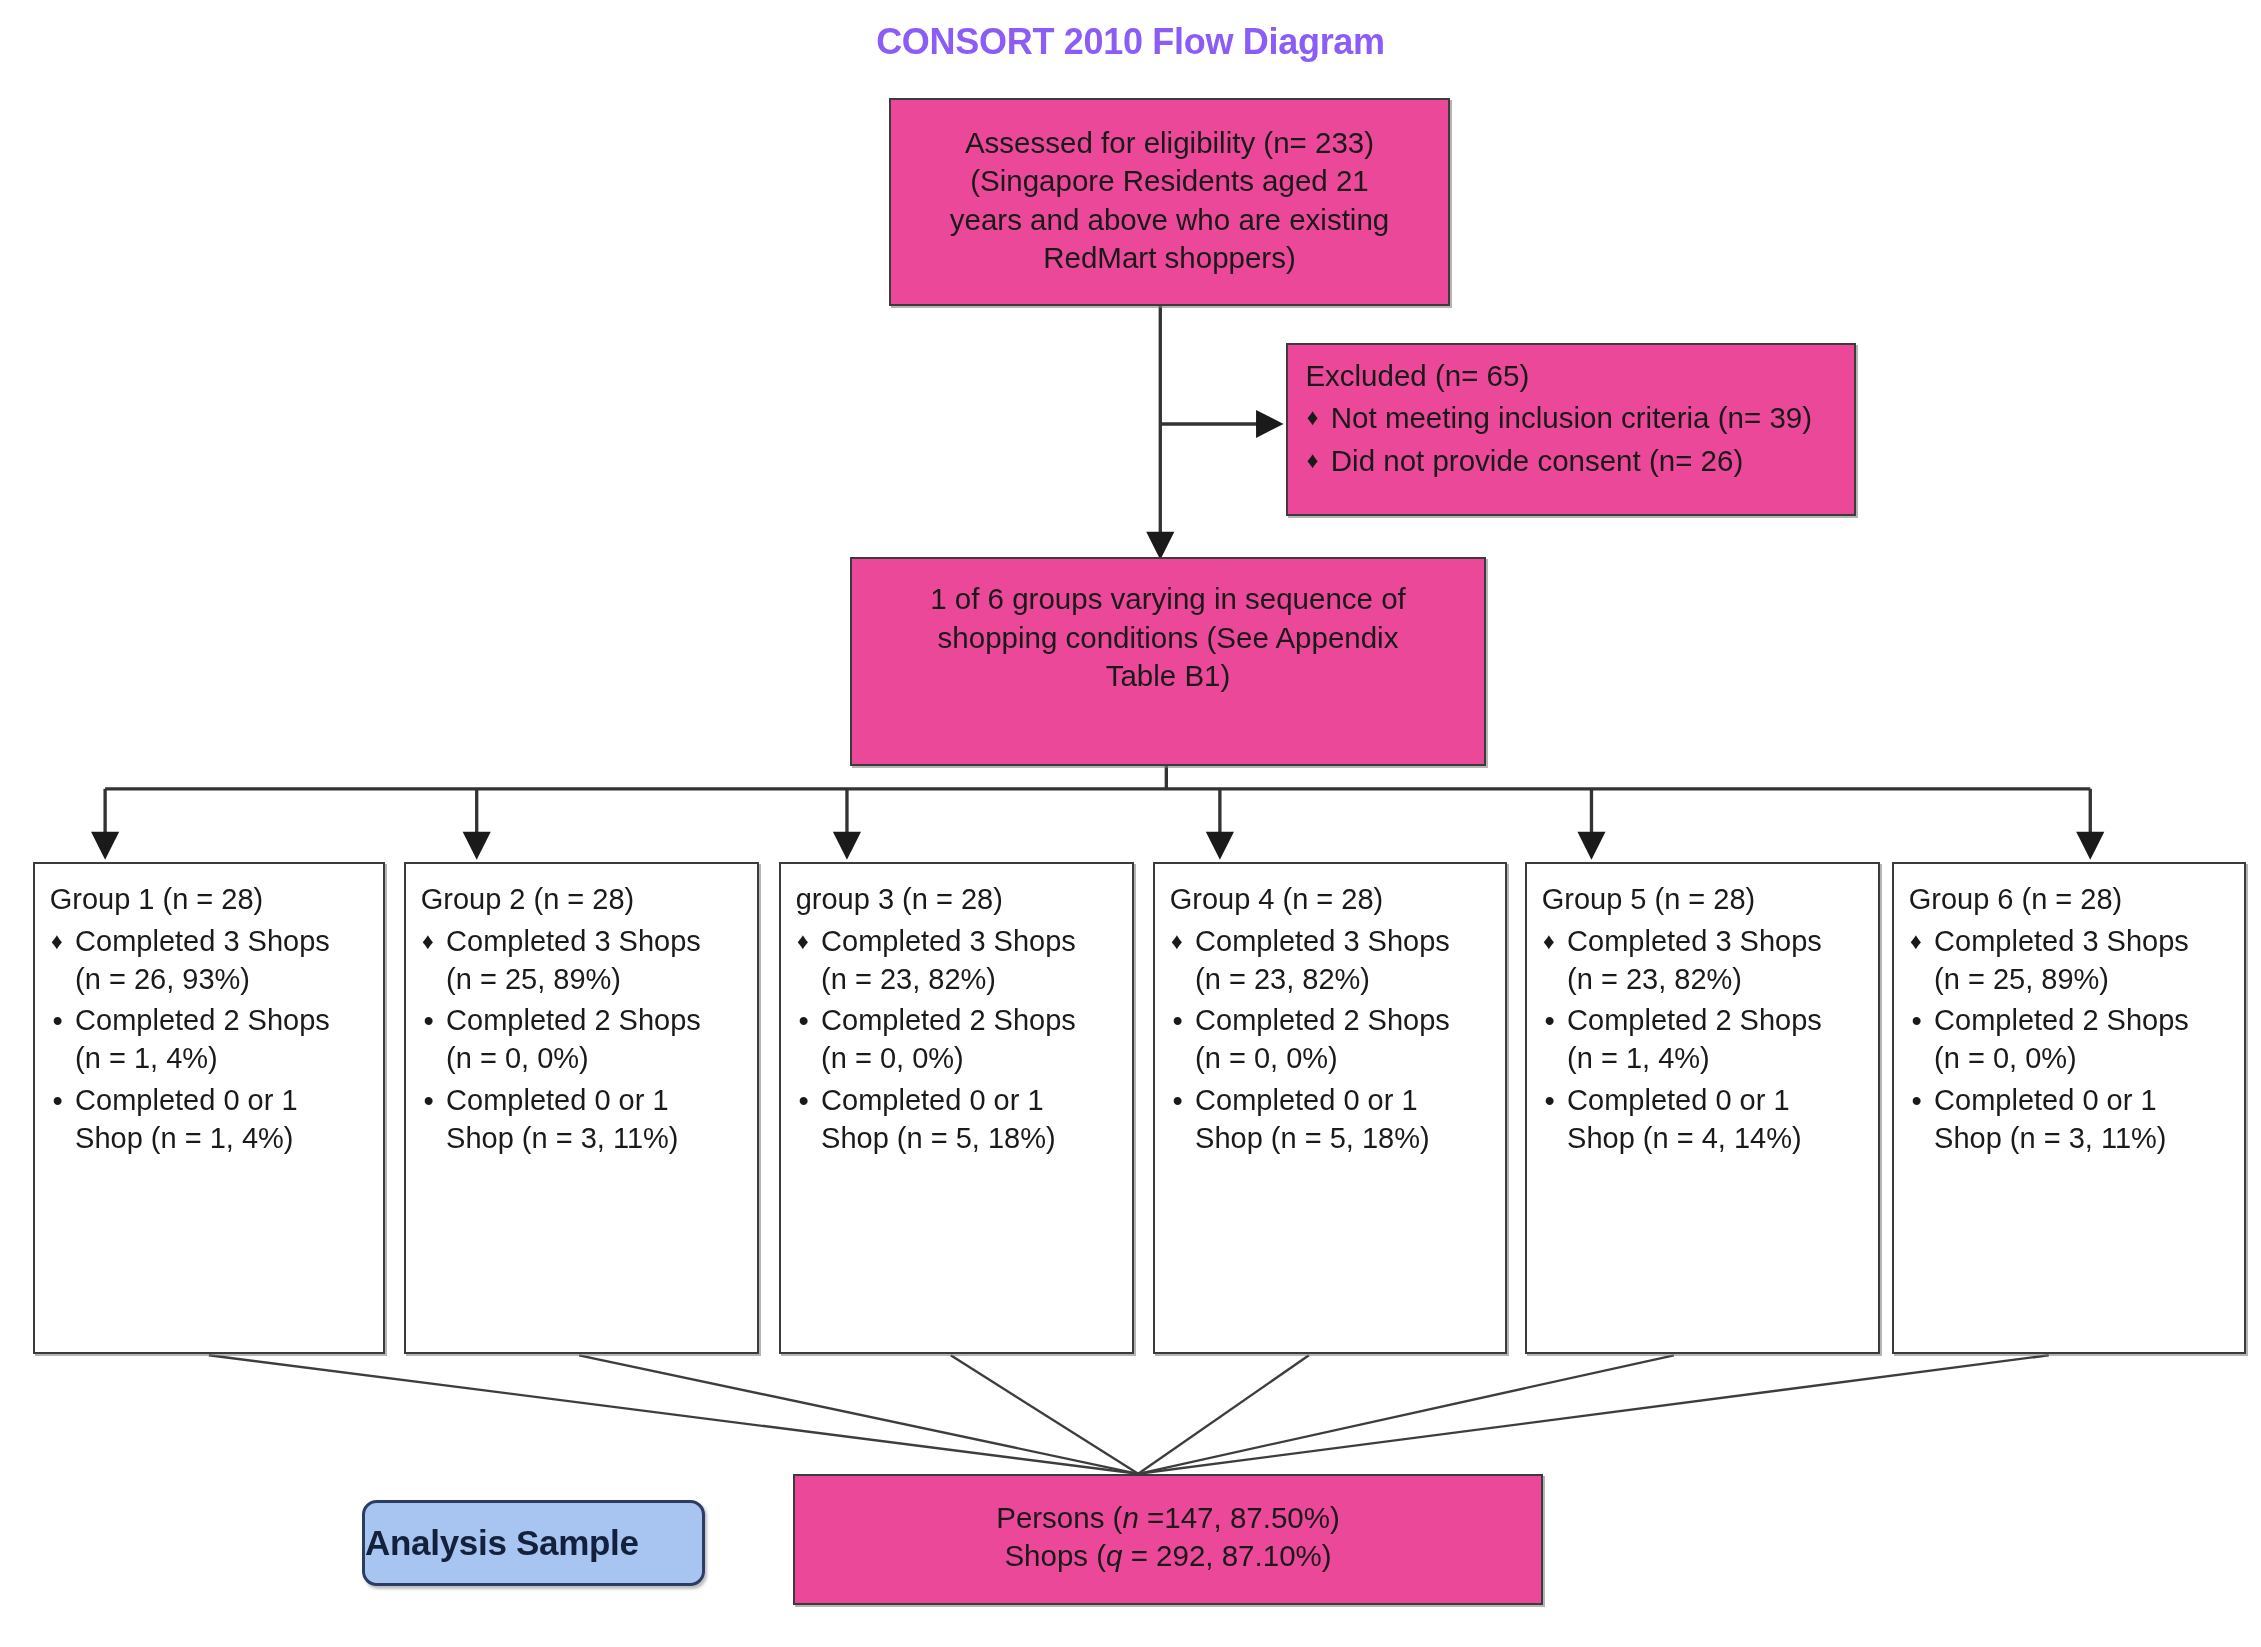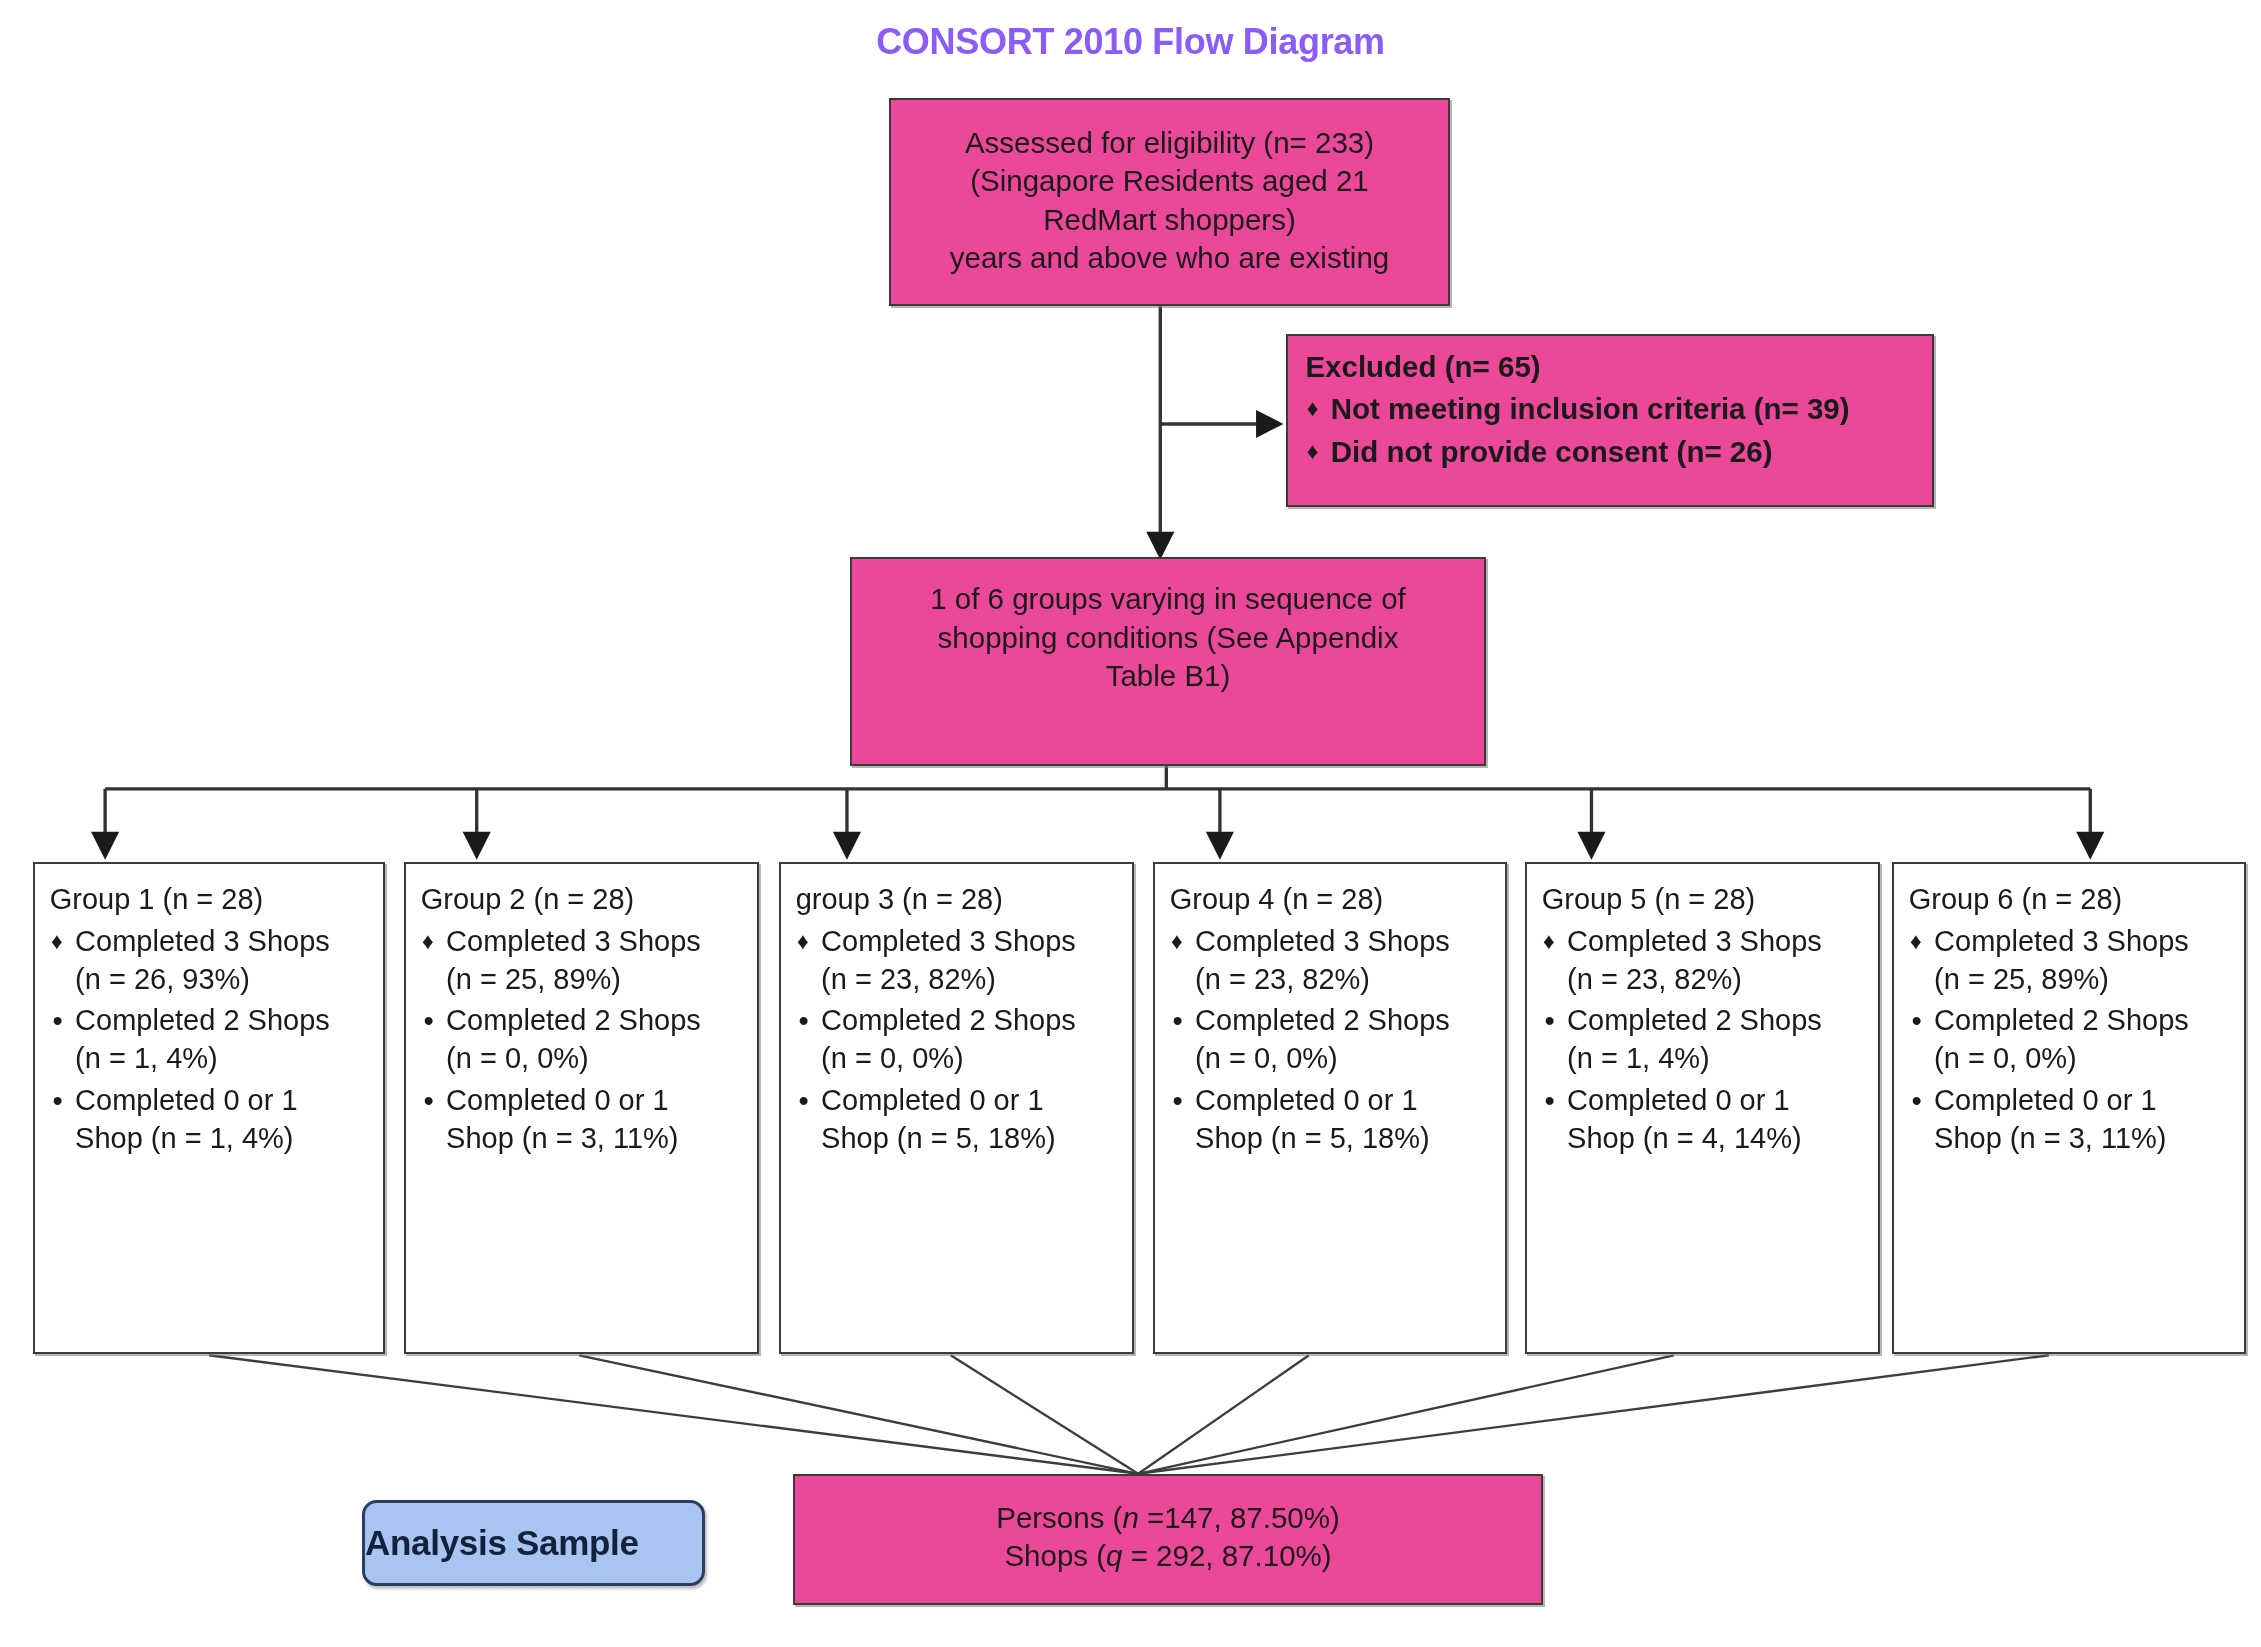--- a/index.html
+++ b/index.html
@@ -40,21 +40,21 @@
   }
   .fbox .inner {
     padding: 12px 17.4px;
     font-size: 29.5px;
     line-height: 1.30;
   }
   .centered .inner { text-align: center; }
 
   
   #box-eligibility { left: 889px; top: 98px;  width: 561px;  height: 208px; }
-  #box-excluded    { left: 1286px; top: 334px;  width: 648px; height: 173px; font-weight: bold; }
+  #box-excluded    { left: 1286px; top: 343px;  width: 570px; height: 173px; }
   #box-randomized  { left: 850px; top: 557px;  width: 636px;  height: 209px; }
   #box-analysis    { left: 793px; top: 1474px; width: 750px; height: 131px; }
 
   #box-eligibility .inner { padding-top: 24px; }
   #box-randomized  .inner { padding-top: 21.4px; }
   #box-analysis    .inner { padding-top: 23px; }
 
   
   .group-box {
     position: absolute;
@@ -168,22 +168,22 @@
     <path class="ln-thin" d="M1420,2024 L1700,2201"></path>
     <path class="ln-thin" d="M1955,2024 L1700,2201"></path>
     <path class="ln-thin" d="M2500,2024 L1700,2201"></path>
     <path class="ln-thin" d="M3060,2024 L1700,2201"></path>
   </svg>
 
   <div class="fbox centered" id="box-eligibility">
     <div class="inner">
       <div>Assessed for eligibility (n= 233)</div>
       <div>(Singapore Residents aged 21</div>
+      <div>years and above who are existing</div>
       <div>RedMart shoppers)</div>
-      <div>years and above who are existing</div>
     </div>
   </div>
 
   <div class="fbox" id="box-excluded">
     <div class="inner">
       <div>Excluded (n= 65)</div>
       <ul class="g-list">
         <li>
           <span class="bullet">♦</span>
           <span>Not meeting inclusion criteria (n= 39)</span>

